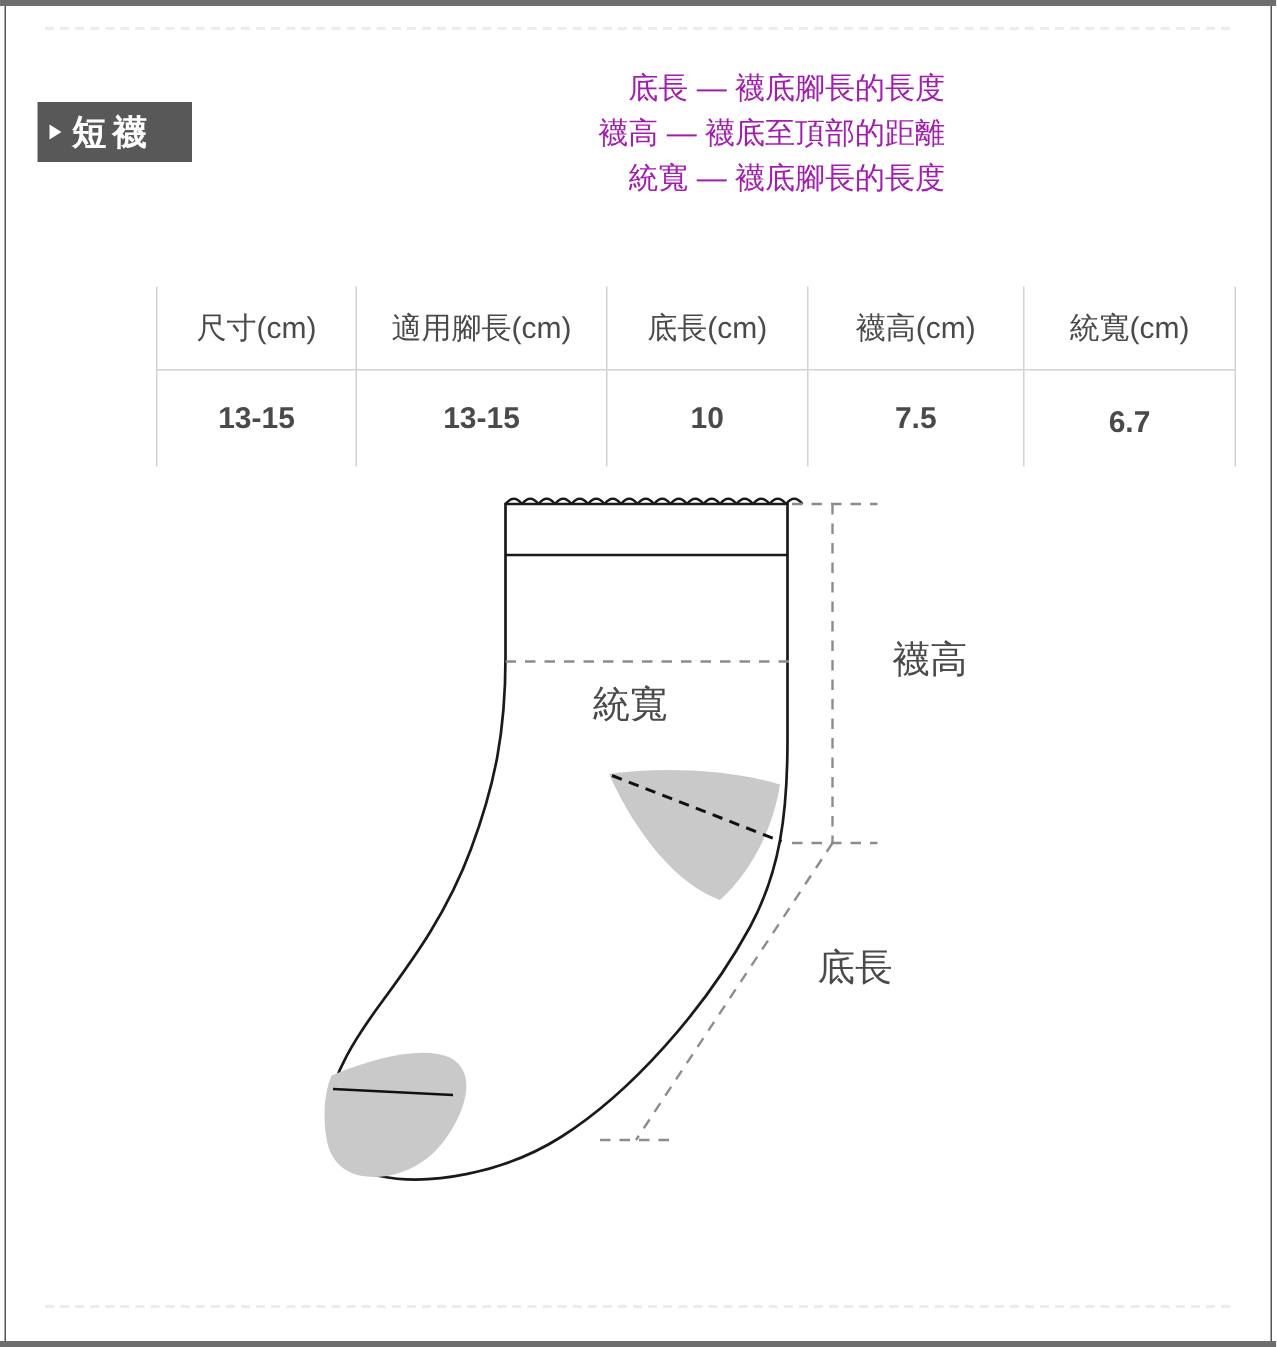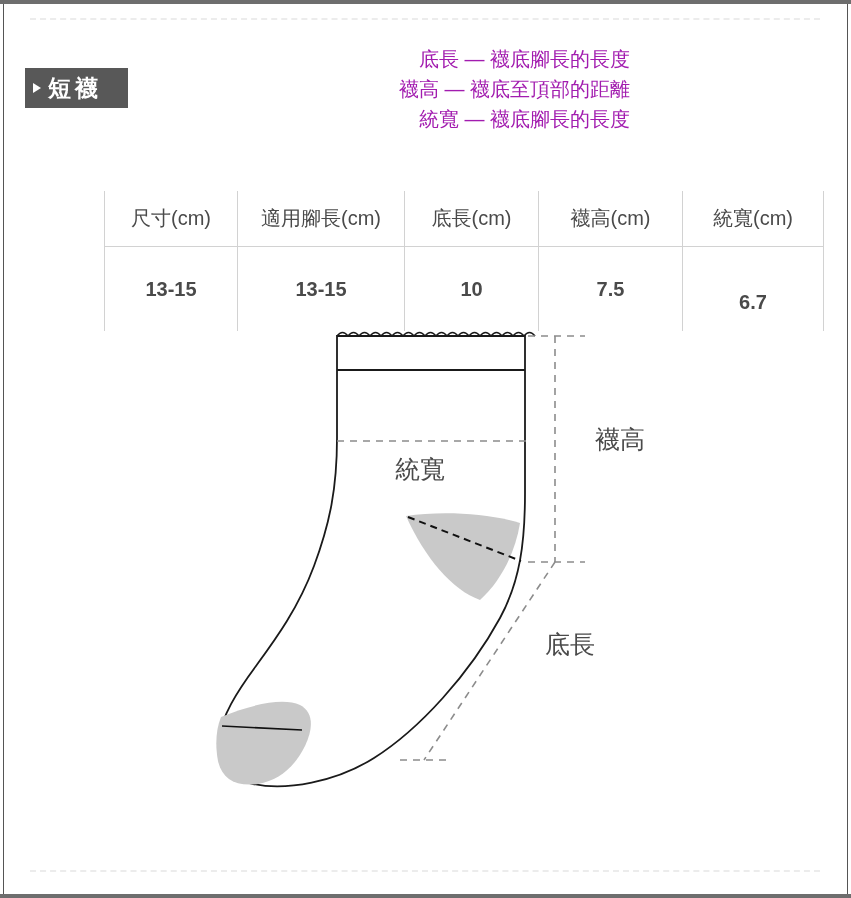--- a/index.html
+++ b/index.html
@@ -129,21 +129,21 @@
     vertical-align: middle;
   }
   .spec-table tbody td {
     height: 58px;
     font-size: 20px;
     vertical-align: middle;
     font-weight: bold;
   }
   .spec-table tbody td.low {
     vertical-align: middle;
-    padding-top: 26px;
+    padding-top: 6px;
   }
 
   
   .diagram {
     position: absolute;
     left: 0; top: 318px;
     width: 851px;
     height: 470px;
   }
   .diagram svg { display: block; }

